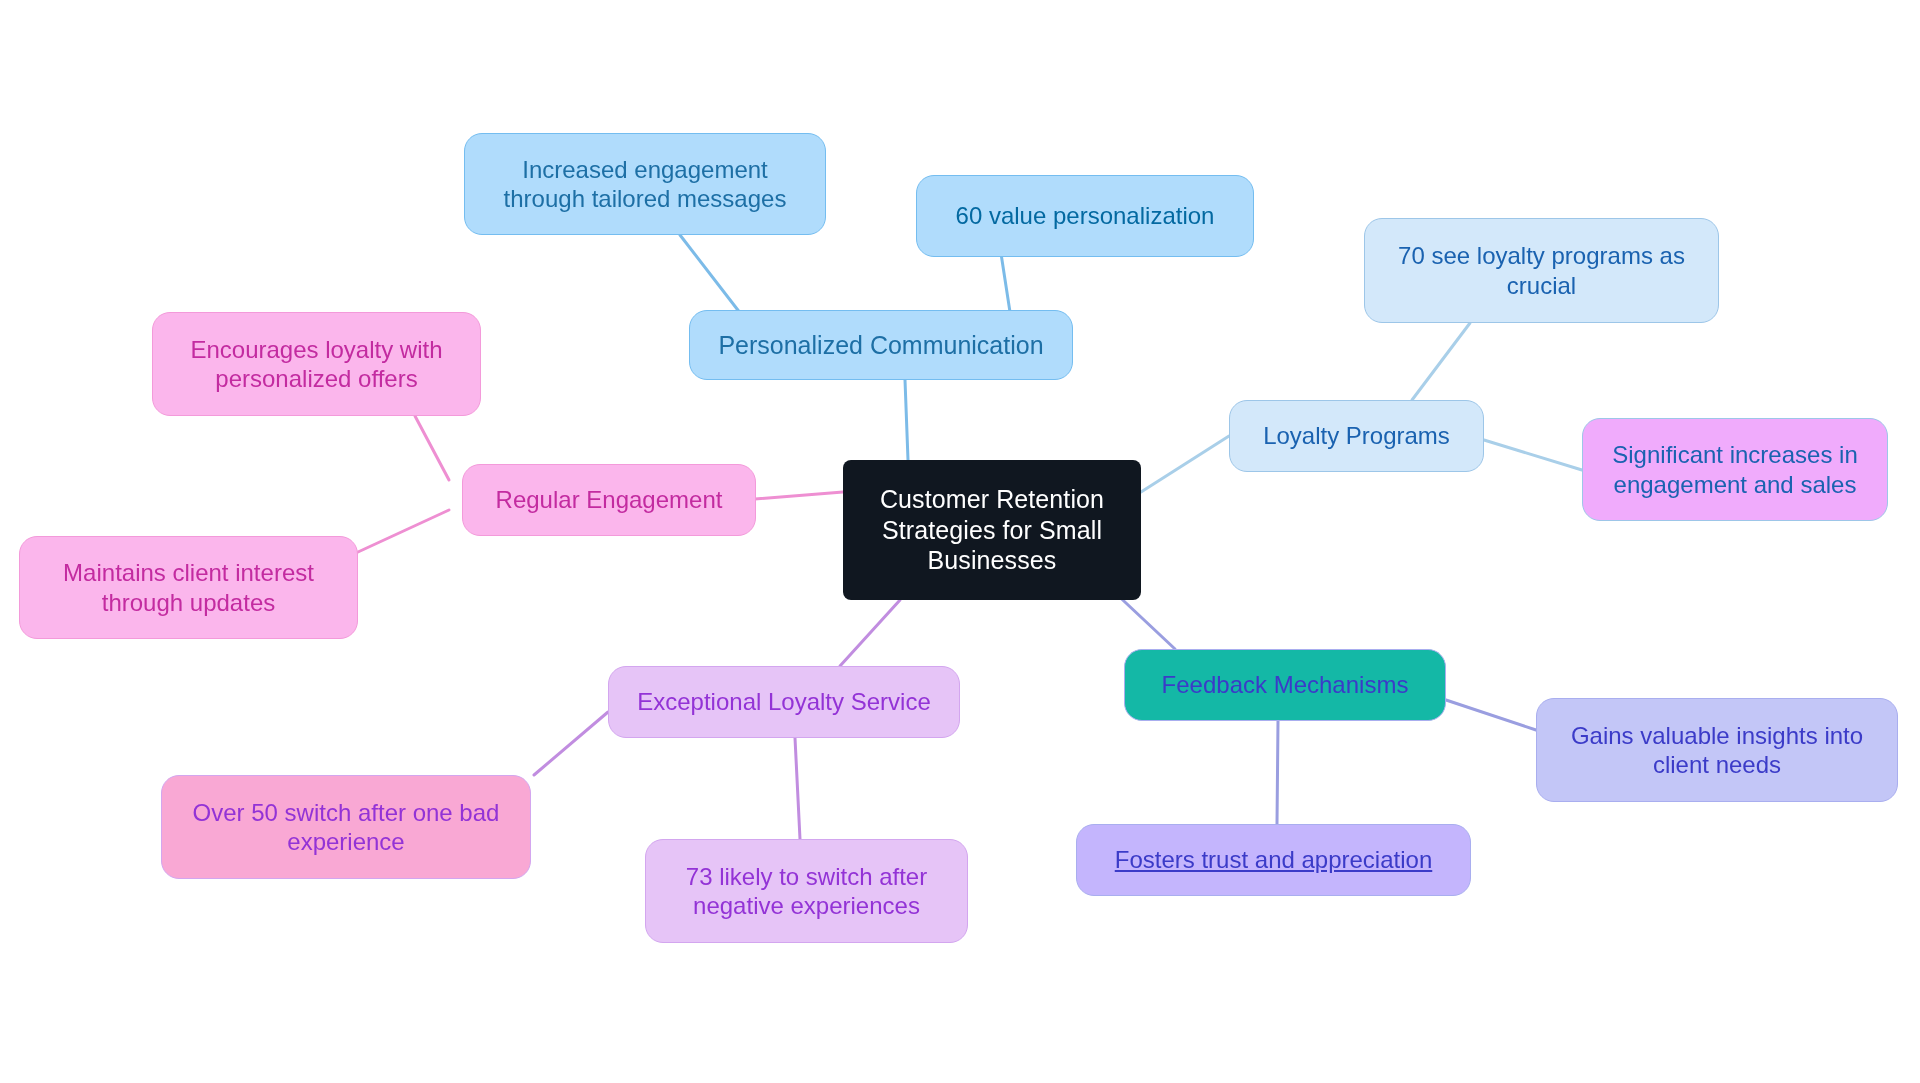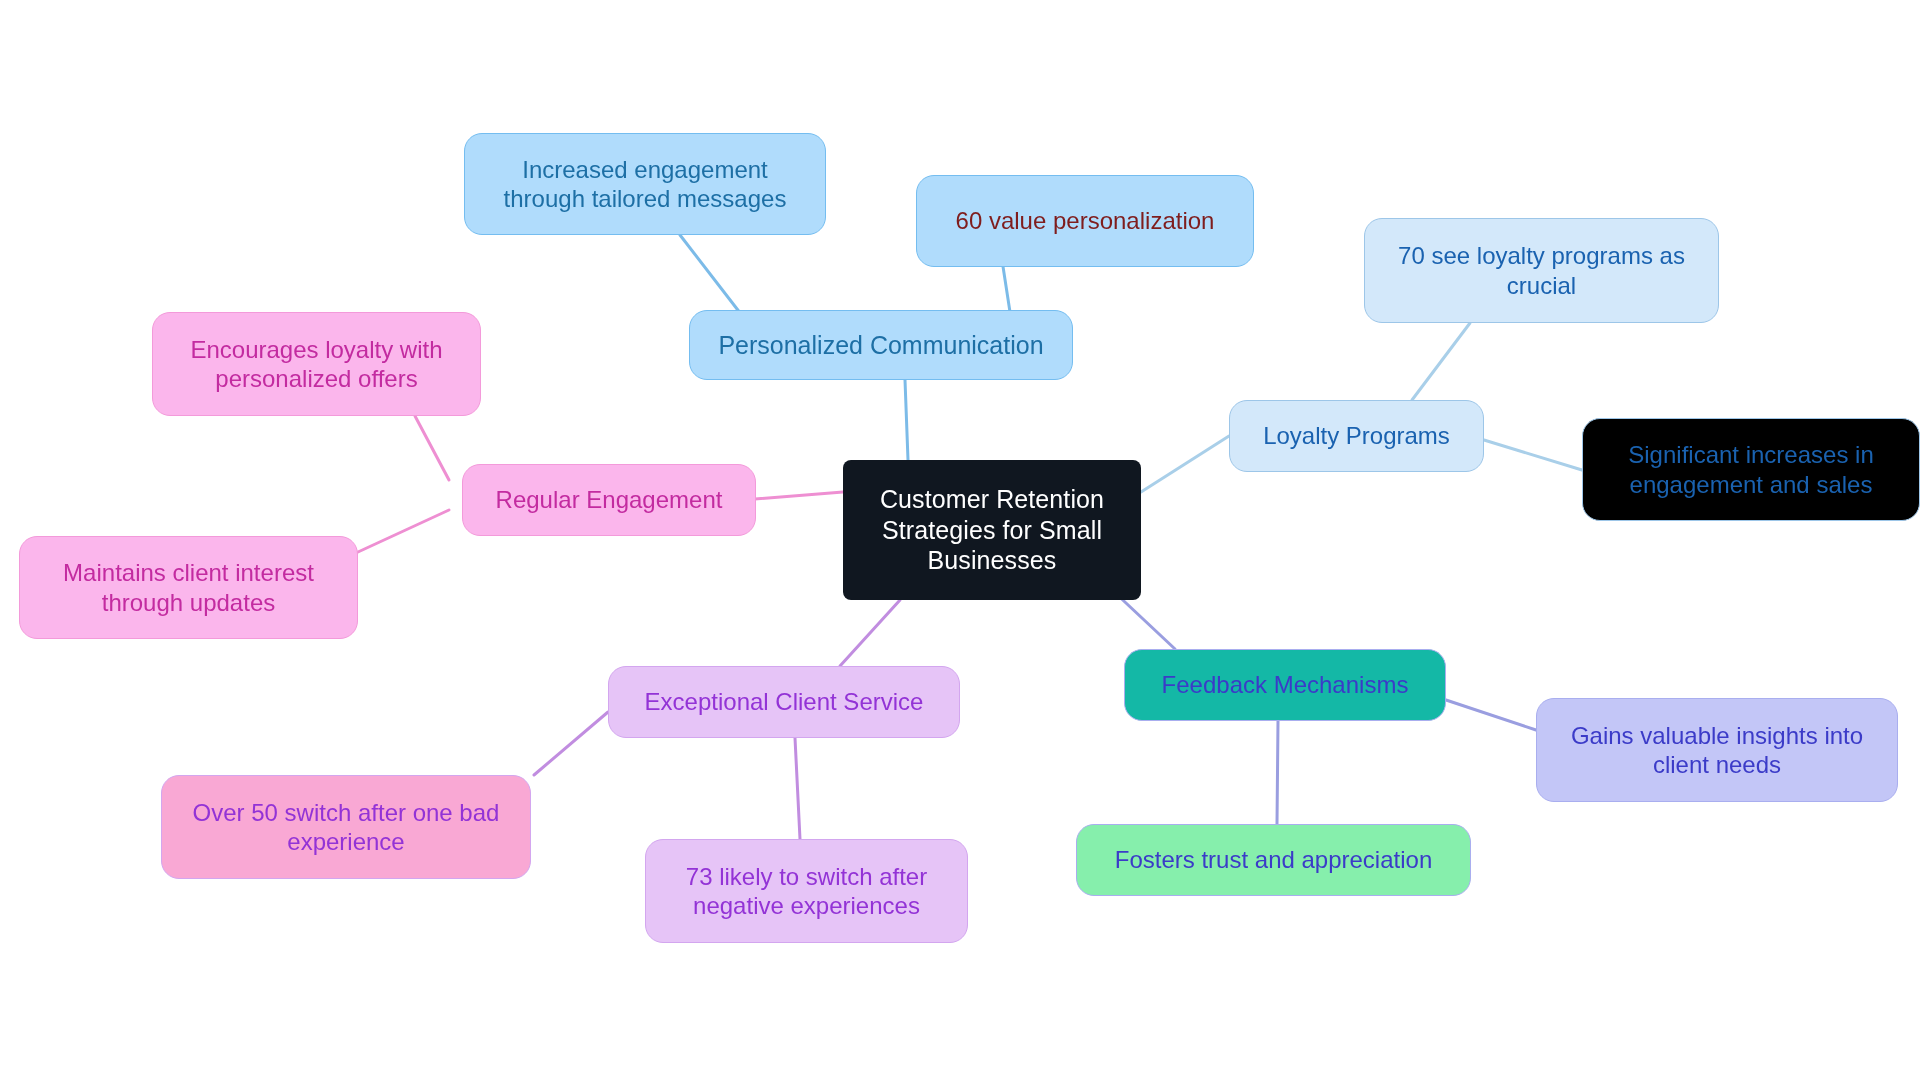--- a/index.html
+++ b/index.html
@@ -76,34 +76,34 @@
       <line x1="1446" y1="700" x2="1536" y2="730" stroke="#9a9ee0" stroke-width="3" stroke-linecap="round"></line>
       <line x1="1278" y1="721" x2="1277" y2="824" stroke="#9a9ee0" stroke-width="3" stroke-linecap="round"></line>
     </svg>
   <div id="nodes">
       <div class="node root" style="left: 843px; top: 460px; width: 298px; height: 140px; background: rgb(16, 23, 32); color: rgb(255, 255, 255); border-color: transparent;"><span>Customer Retention
 Strategies for Small
 Businesses</span></div>
       <div class="node branch" style="left: 689px; top: 310px; width: 384px; height: 70px; background: rgb(176, 220, 252); color: rgb(29, 111, 165); border-color: rgb(116, 189, 240);"><span>Personalized Communication</span></div>
       <div class="node leaf" style="left: 464px; top: 133px; width: 362px; height: 102px; background: rgb(176, 220, 252); color: rgb(29, 111, 165); border-color: rgb(116, 189, 240);"><span>Increased engagement
 through tailored messages</span></div>
-      <div class="node leaf" style="left: 916px; top: 175px; width: 338px; height: 92px; background: rgb(176, 220, 252); color: #7f1d1d; border-color: rgb(116, 189, 240);"><span>60 value personalization</span></div>
+      <div class="node leaf" style="left: 916px; top: 175px; width: 338px; height: 82px; background: rgb(176, 220, 252); color: #0369a1; border-color: rgb(116, 189, 240);"><span>60 value personalization</span></div>
       <div class="node leaf" style="left: 1229px; top: 400px; width: 255px; height: 72px; background: rgb(211, 232, 250); color: rgb(26, 98, 176); border-color: rgb(157, 198, 232);"><span>Loyalty Programs</span></div>
       <div class="node leaf" style="left: 1364px; top: 218px; width: 355px; height: 105px; background: rgb(211, 232, 250); color: rgb(26, 98, 176); border-color: rgb(157, 198, 232);"><span>70 see loyalty programs as
 crucial</span></div>
-      <div class="node leaf" style="left: 1582px; top: 418px; width: 338px; height: 103px; background: #000000; color: rgb(26, 98, 176); border-color: rgb(157, 198, 232); justify-content: center;"><span>Significant increases in
+      <div class="node leaf" style="left: 1582px; top: 418px; width: 306px; height: 103px; background: #f0abfc; color: rgb(26, 98, 176); border-color: rgb(157, 198, 232); justify-content: center;"><span>Significant increases in
 engagement and sales</span></div>
       <div class="node leaf" style="left: 449px; top: 464px; width: 294px; height: 72px; background: rgb(251, 182, 236); color: rgb(195, 43, 160); border-color: rgb(243, 154, 218); margin-left: 13px;"><span>Regular Engagement</span></div>
       <div class="node leaf" style="left: 152px; top: 312px; width: 329px; height: 104px; background: rgb(251, 182, 236); color: rgb(195, 43, 160); border-color: rgb(243, 154, 218);"><span>Encourages loyalty with
 personalized offers</span></div>
       <div class="node leaf" style="left: 19px; top: 536px; width: 339px; height: 103px; background: rgb(251, 182, 236); color: rgb(195, 43, 160); border-color: rgb(243, 154, 218);"><span>Maintains client interest
 through updates</span></div>
-      <div class="node leaf" style="left: 608px; top: 666px; width: 352px; height: 72px; background: rgb(230, 196, 247); color: rgb(147, 51, 214); border-color: rgb(211, 166, 239);"><span>Exceptional Client Service</span></div>
+      <div class="node leaf" style="left: 608px; top: 666px; width: 352px; height: 72px; background: rgb(230, 196, 247); color: rgb(147, 51, 214); border-color: rgb(211, 166, 239);"><span>Exceptional Loyalty Service</span></div>
       <div class="node leaf" style="left: 161px; top: 775px; width: 370px; height: 104px; background: #f9a8d4; color: rgb(147, 51, 214); border-color: rgb(211, 166, 239);"><span>Over 50 switch after one bad
 experience</span></div>
       <div class="node leaf" style="left: 645px; top: 839px; width: 323px; height: 104px; background: rgb(230, 196, 247); color: rgb(147, 51, 214); border-color: rgb(211, 166, 239);"><span>73 likely to switch after
 negative experiences</span></div>
       <div class="node leaf" style="left: 1124px; top: 649px; width: 322px; height: 72px; background: #14b8a6; color: rgb(59, 59, 200); border-color: rgb(169, 174, 239);"><span>Feedback Mechanisms</span></div>
       <div class="node leaf" style="left: 1536px; top: 698px; width: 362px; height: 104px; background: rgb(195, 198, 247); color: rgb(59, 59, 200); border-color: rgb(169, 174, 239);"><span>Gains valuable insights into
 client needs</span></div>
-      <div class="node leaf" style="left: 1076px; top: 824px; width: 395px; height: 72px; background: #86efac; color: rgb(59, 59, 200); border-color: rgb(169, 174, 239);"><span>Fosters trust and appreciation</span></div>
+      <div class="node leaf" style="left: 1076px; top: 824px; width: 395px; height: 72px; background: #c4b5fd; color: rgb(59, 59, 200); border-color: rgb(169, 174, 239); text-decoration: underline;"><span>Fosters trust and appreciation</span></div>
     </div>
 </div>
 
 </body></html>

